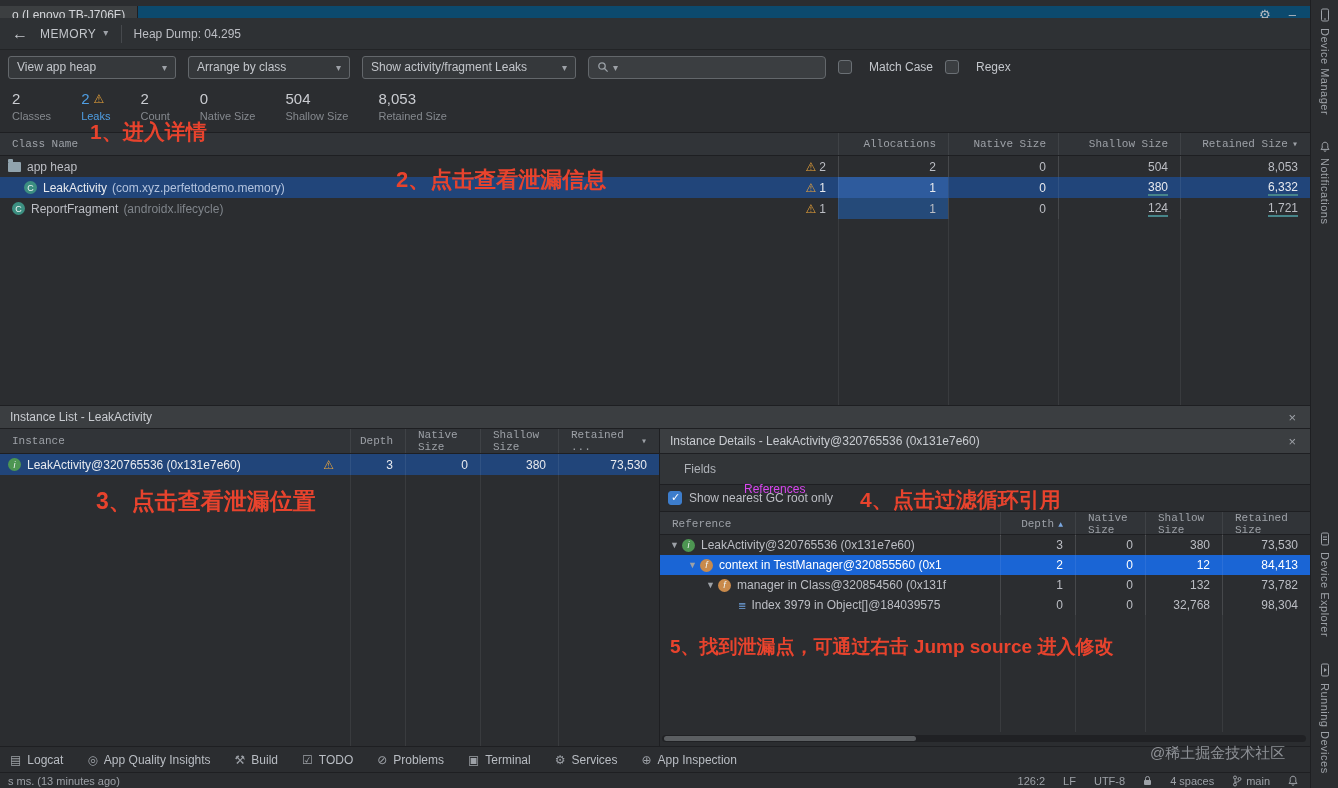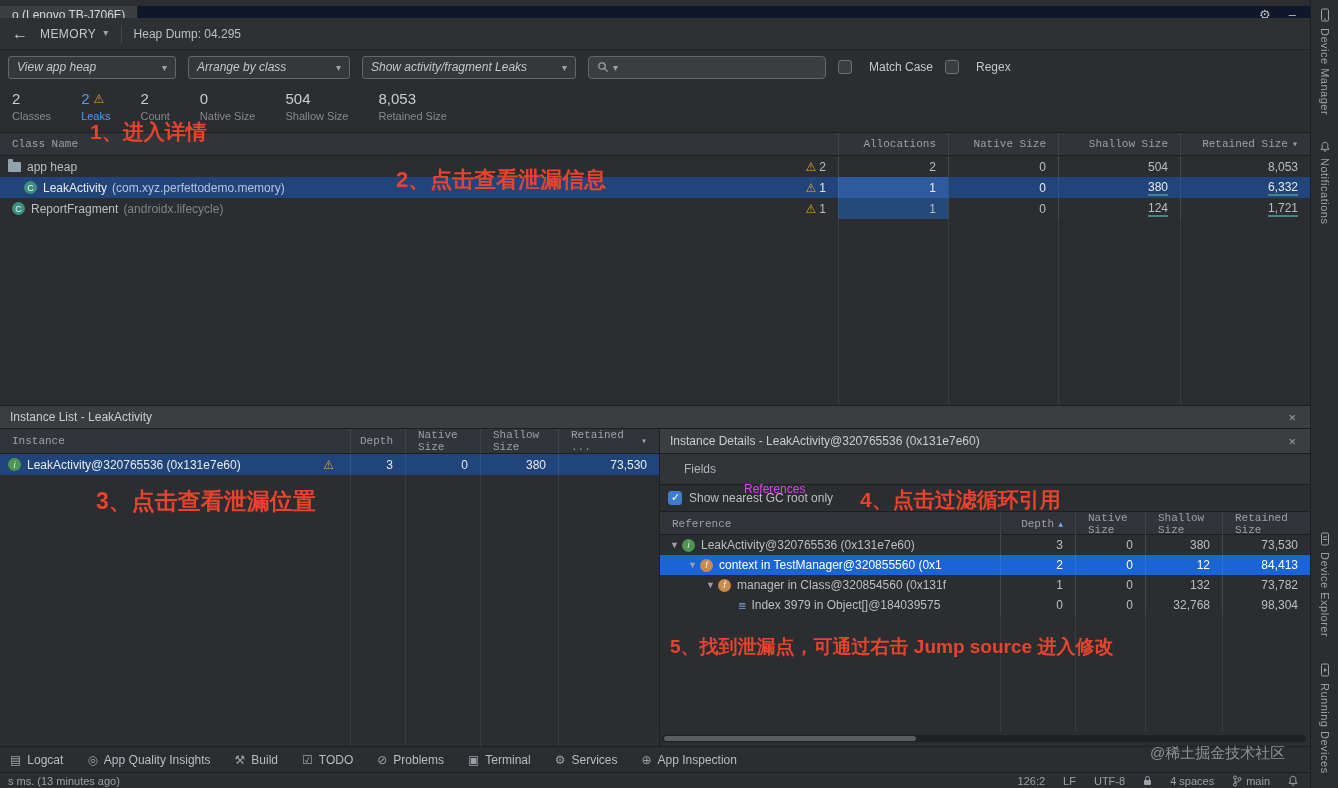--- a/index.html
+++ b/index.html
@@ -6,40 +6,40 @@
   html,body { background:#1e1f22; }
   .app {
     position: relative; width: 1338px; height: 788px; overflow: hidden;
     background: #2b2d30; color: #bcbec4;
     font-family: "Liberation Sans","DejaVu Sans",sans-serif; font-size: 12px;
   }
   .abs { position: absolute; }
   svg { display:block; }
 
   
-  .titlebar { left:0; top:6px; width:1310px; height:18px; background:#0f172a;
+  .titlebar { left:0; top:6px; width:1310px; height:18px; background:#0c4a6e;
     border-bottom:1px solid #1e1f22; display:flex; align-items:center; }
   .title-tab { height:18px; display:flex; align-items:center; padding:0 12px;
     background:#3c3f41; border-right:1px solid #1e1f22; color:#d4d6da; }
   .title-actions { margin-left:auto; display:flex; gap:18px; padding-right:14px;
     color:#b6bac0; font-size:13px; align-items:center; }
 
   
   .toolbar { left:0; top:18px; width:1310px; height:32px; background:#2e3134;
     border-bottom:1px solid #222426; display:flex; align-items:center; gap:12px; padding:0 12px; }
   .back-arrow { font-size:16px; color:#c3c6cb; cursor:default; }
   .dd-inline { display:flex; align-items:flex-start; gap:7px; color:#c3c6cb; letter-spacing:.4px; }
   .vsep { width:1px; height:18px; background:#46494d; }
   .chev { color:#9da1a7; font-size:10px; }
 
   
   .filterbar { left:0; top:50px; width:1310px; height:34px; display:flex; align-items:center;
     gap:12px; padding:0 8px; }
   .dropdown { height:23px; border:1px solid #63676b; border-radius:3px; background:#35383b;
-    display:flex; align-items:center; justify-content:space-between; gap:10px; padding:0 8px; color:#c3c6cb;font-style:italic; }
+    display:flex; align-items:center; justify-content:space-between; gap:10px; padding:0 8px; color:#c3c6cb; }
   .dd1 { width:168px; } .dd2 { width:162px; } .dd3 { width:214px; }
   .searchbox { width:238px; height:23px; border:1px solid #63676b; border-radius:4px;
     background:#3b3e41; display:flex; align-items:center; gap:4px; padding:0 8px; }
   .searchbox input { flex:1; background:transparent; border:none; outline:none;
     color:#d0d2d6; font:inherit; min-width:0; }
   .cbrow { display:flex; align-items:center; gap:17px; color:#c3c6cb; }
   .checkbox { width:14px; height:14px; border:1px solid #6b7075; border-radius:3px; background:#3b3e41; }
   .checkbox.checked { background:#3d7dcc; border-color:#3d7dcc; position:relative; }
   .checkbox.checked::after { content:"✓"; position:absolute; left:2px; top:-1px; color:#fff; font-size:11px; }
 

